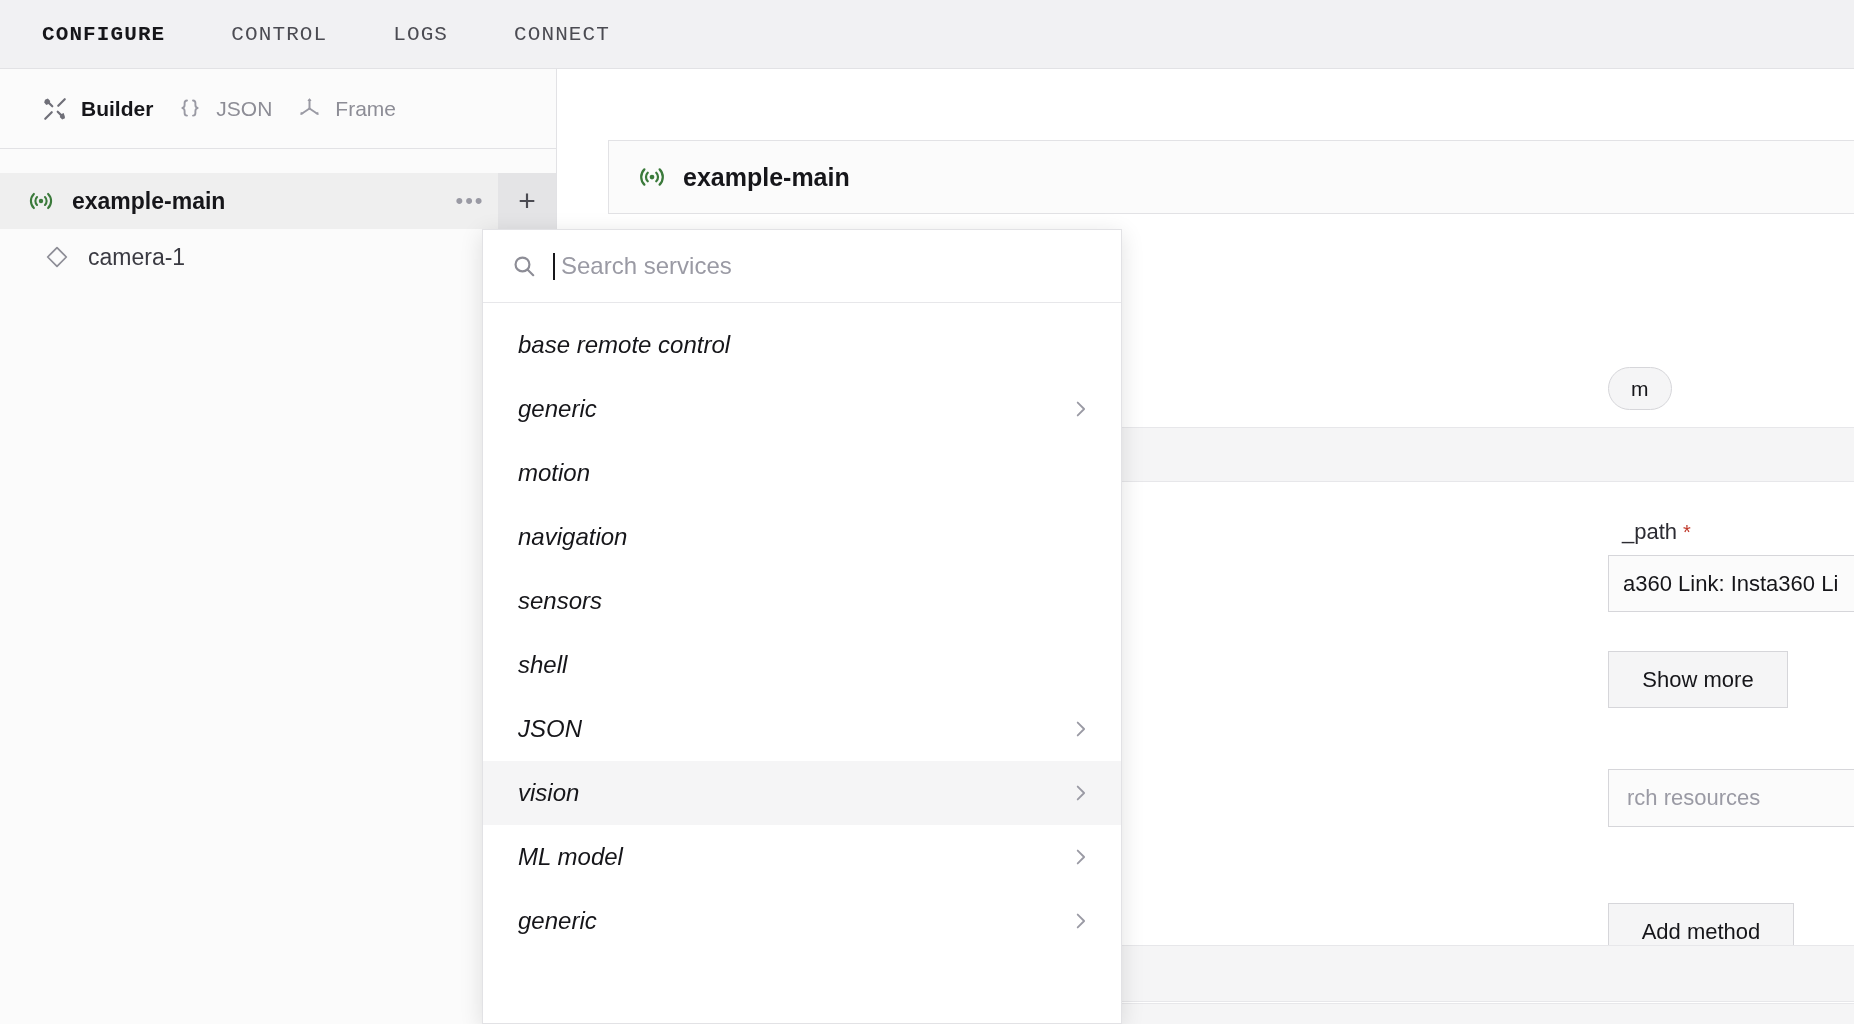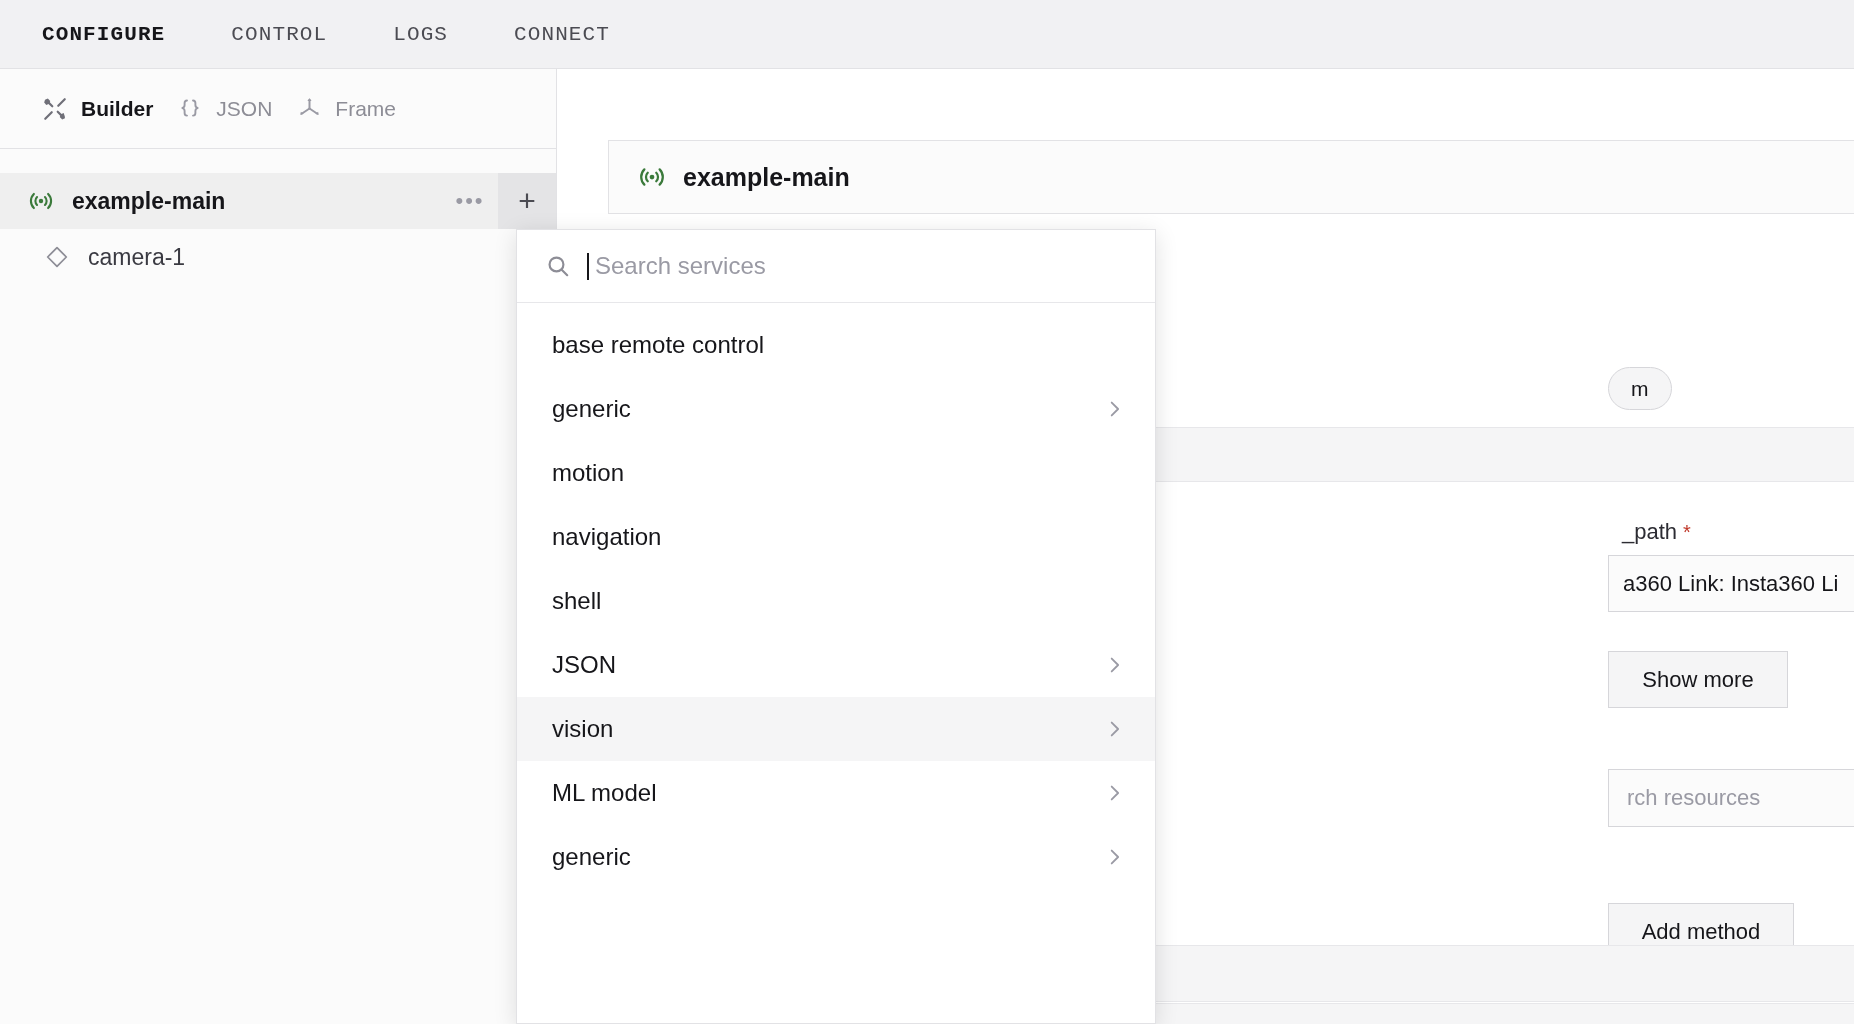--- a/index.html
+++ b/index.html
@@ -119,41 +119,41 @@
   .select-box {
     position: absolute; left: 1050px; top: 700px;
     width: 423px; height: 58px;
     border: 1px solid #d6d6da; background: #fbfbfb;
     display: flex; align-items: center; padding: 0 18px;
     font-size: 22px; color: #9a9aa4; cursor: pointer;
   }
 
   
   .dropdown {
-    position: absolute; left: 516px; top: 229px;
+    position: absolute; left: 482px; top: 229px;
     width: 640px; height: 795px;
     background: #ffffff;
     border: 1px solid #e2e2e5;
     box-shadow: 0 5px 22px rgba(0,0,0,0.12);
     z-index: 40; overflow: hidden;
   }
   .dd-search {
     height: 73px; display: flex; align-items: center;
     padding-left: 28px; gap: 16px;
     border-bottom: 1px solid #e7e7ea; background: #fff;
   }
   .dd-search .sico { color: #8d8d96; display: flex; }
   .dd-search .caret {
     width: 2px; height: 27px; background: #16161a; margin-right: -10px;
   }
   .dd-search .ph { font-size: 24px; color: #9a9aa4; }
   .dd-list { padding-top: 10px; }
   .dd-item {
     height: 64px; display: flex; align-items: center;
-    padding: 0 30px 0 35px; font-size: 24px; color: #16161a; cursor: pointer;
+    padding: 0 30px 0 35px; font-size: 24px; color: #16161a; cursor: pointer; font-style: italic;
   }
   .dd-item.hovered { background: #f5f5f6; }
   .dd-item .chev { margin-left: auto; color: #9a9aa4; display: flex; }
 </style>
 </head>
 <body>
 
 <div class="app">
 
   <div class="topnav">
@@ -288,20 +288,23 @@
             </svg>
         </span>
       </div>
       <div class="dd-item">
         <span>motion</span>
       </div>
       <div class="dd-item">
         <span>navigation</span>
       </div>
       <div class="dd-item">
+        <span>sensors</span>
+      </div>
+      <div class="dd-item">
         <span>shell</span>
       </div>
       <div class="dd-item">
         <span>JSON</span>
         <span class="chev">
           <svg width="22" height="22" viewBox="0 0 24 24" fill="none" stroke="currentColor" stroke-width="2" stroke-linecap="round" stroke-linejoin="round">
               <path d="M9.5 5l7 7-7 7"></path>
             </svg>
         </span>
       </div>

